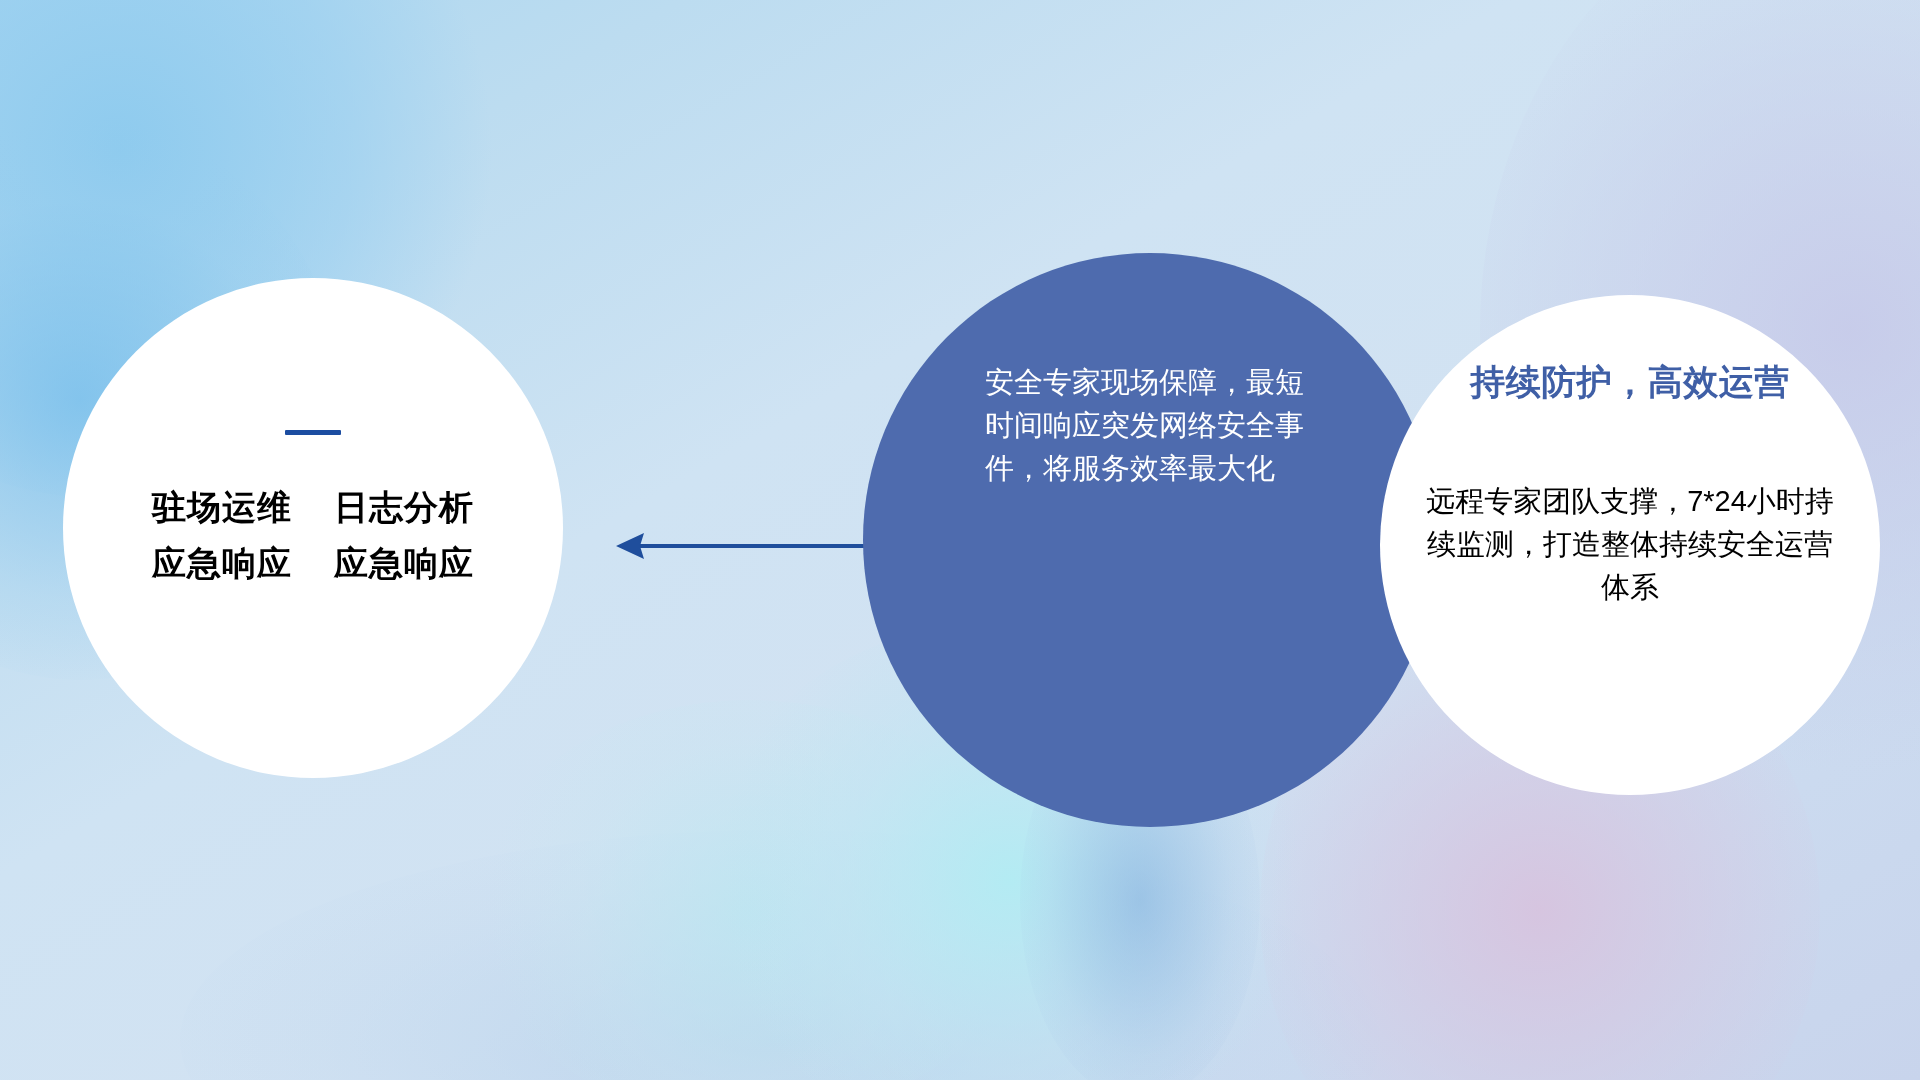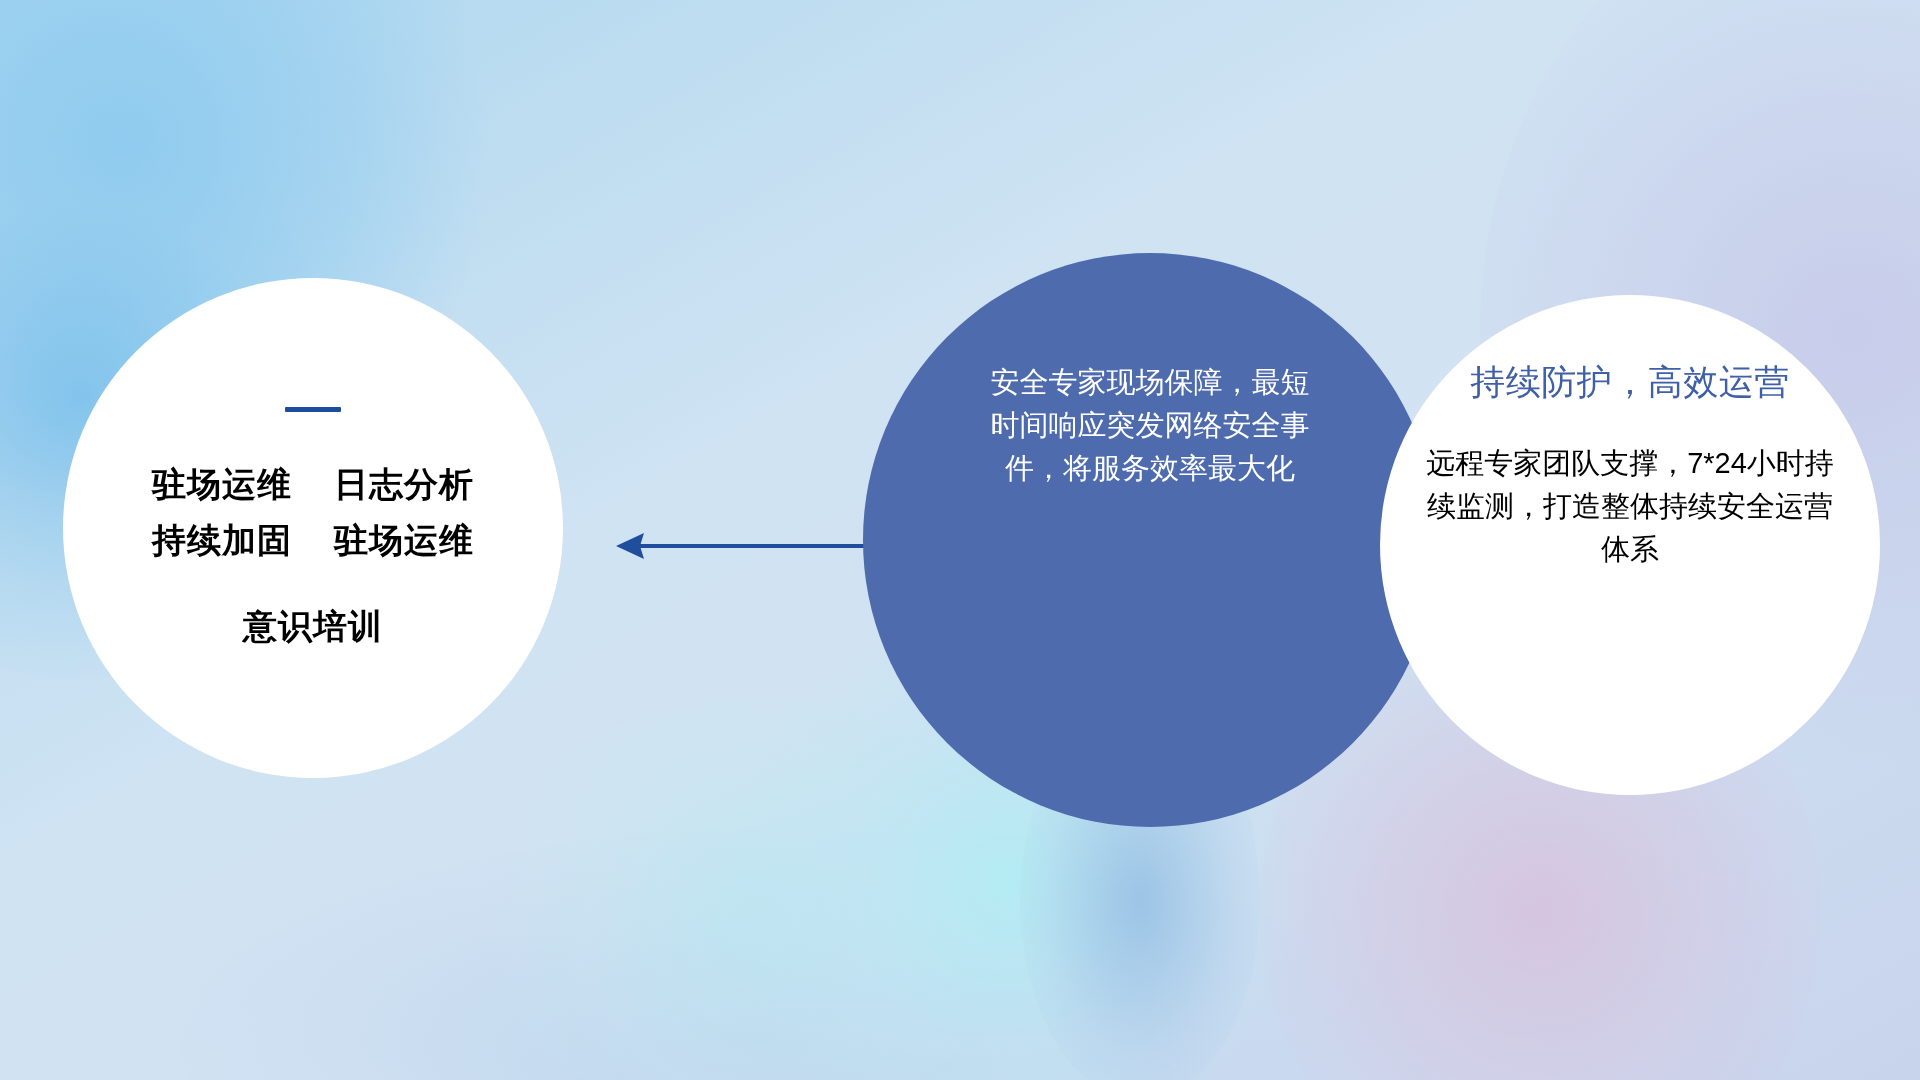--- a/index.html
+++ b/index.html
@@ -133,33 +133,32 @@
     font-size: 35px;
     font-weight: 700;
     letter-spacing: 0.5px;
     white-space: nowrap;
     margin-bottom: 70px;
   }
   .mid-body {
     color: #ffffff;
     font-size: 29px;
     line-height: 1.48;
-    text-align: center;
     width: 330px;
     font-weight: 400;
   }
 
   
   .right-title {
     color: #3f5fa6;
     font-size: 35px;
-    font-weight: 400;
+    font-weight: 700;
     letter-spacing: 0.5px;
     white-space: nowrap;
-    margin-bottom: 36px;
+    margin-bottom: 74px;
   }
   .right-body {
     color: #000000;
     font-size: 29px;
     line-height: 1.48;
     text-align: center;
     width: 420px;
     font-weight: 400;
   }
 
@@ -190,22 +189,21 @@
     <svg width="300" height="36" viewBox="0 0 300 36" xmlns="http://www.w3.org/2000/svg">
       <line x1="300" y1="18" x2="26" y2="18" stroke="#1f4e9c" stroke-width="4"></line>
       <polygon points="6,18 34,5 30,18 34,31" fill="#1f4e9c"></polygon>
     </svg>
   </div>
 
   <div class="circle circle-left">
     <div class="accent-rule"></div>
     <div class="left-lines">
       <div class="l-row">驻场运维    日志分析</div>
-      <div class="l-row spaced">持续加固    驻场运维</div>
-      <div class="l-row">意识培训</div>
+      <div class="l-row spaced">应急响应    应急响应</div>
     </div>
   </div>
 
   <div class="circle circle-mid">
     <div class="mid-body">安全专家现场保障，最短时间响应突发网络安全事件，将服务效率最大化</div>
   </div>
 
   <div class="circle circle-right">
     <div class="right-title">持续防护，高效运营</div>
     <div class="right-body">远程专家团队支撑，7*24小时持续监测，打造整体持续安全运营体系</div>

